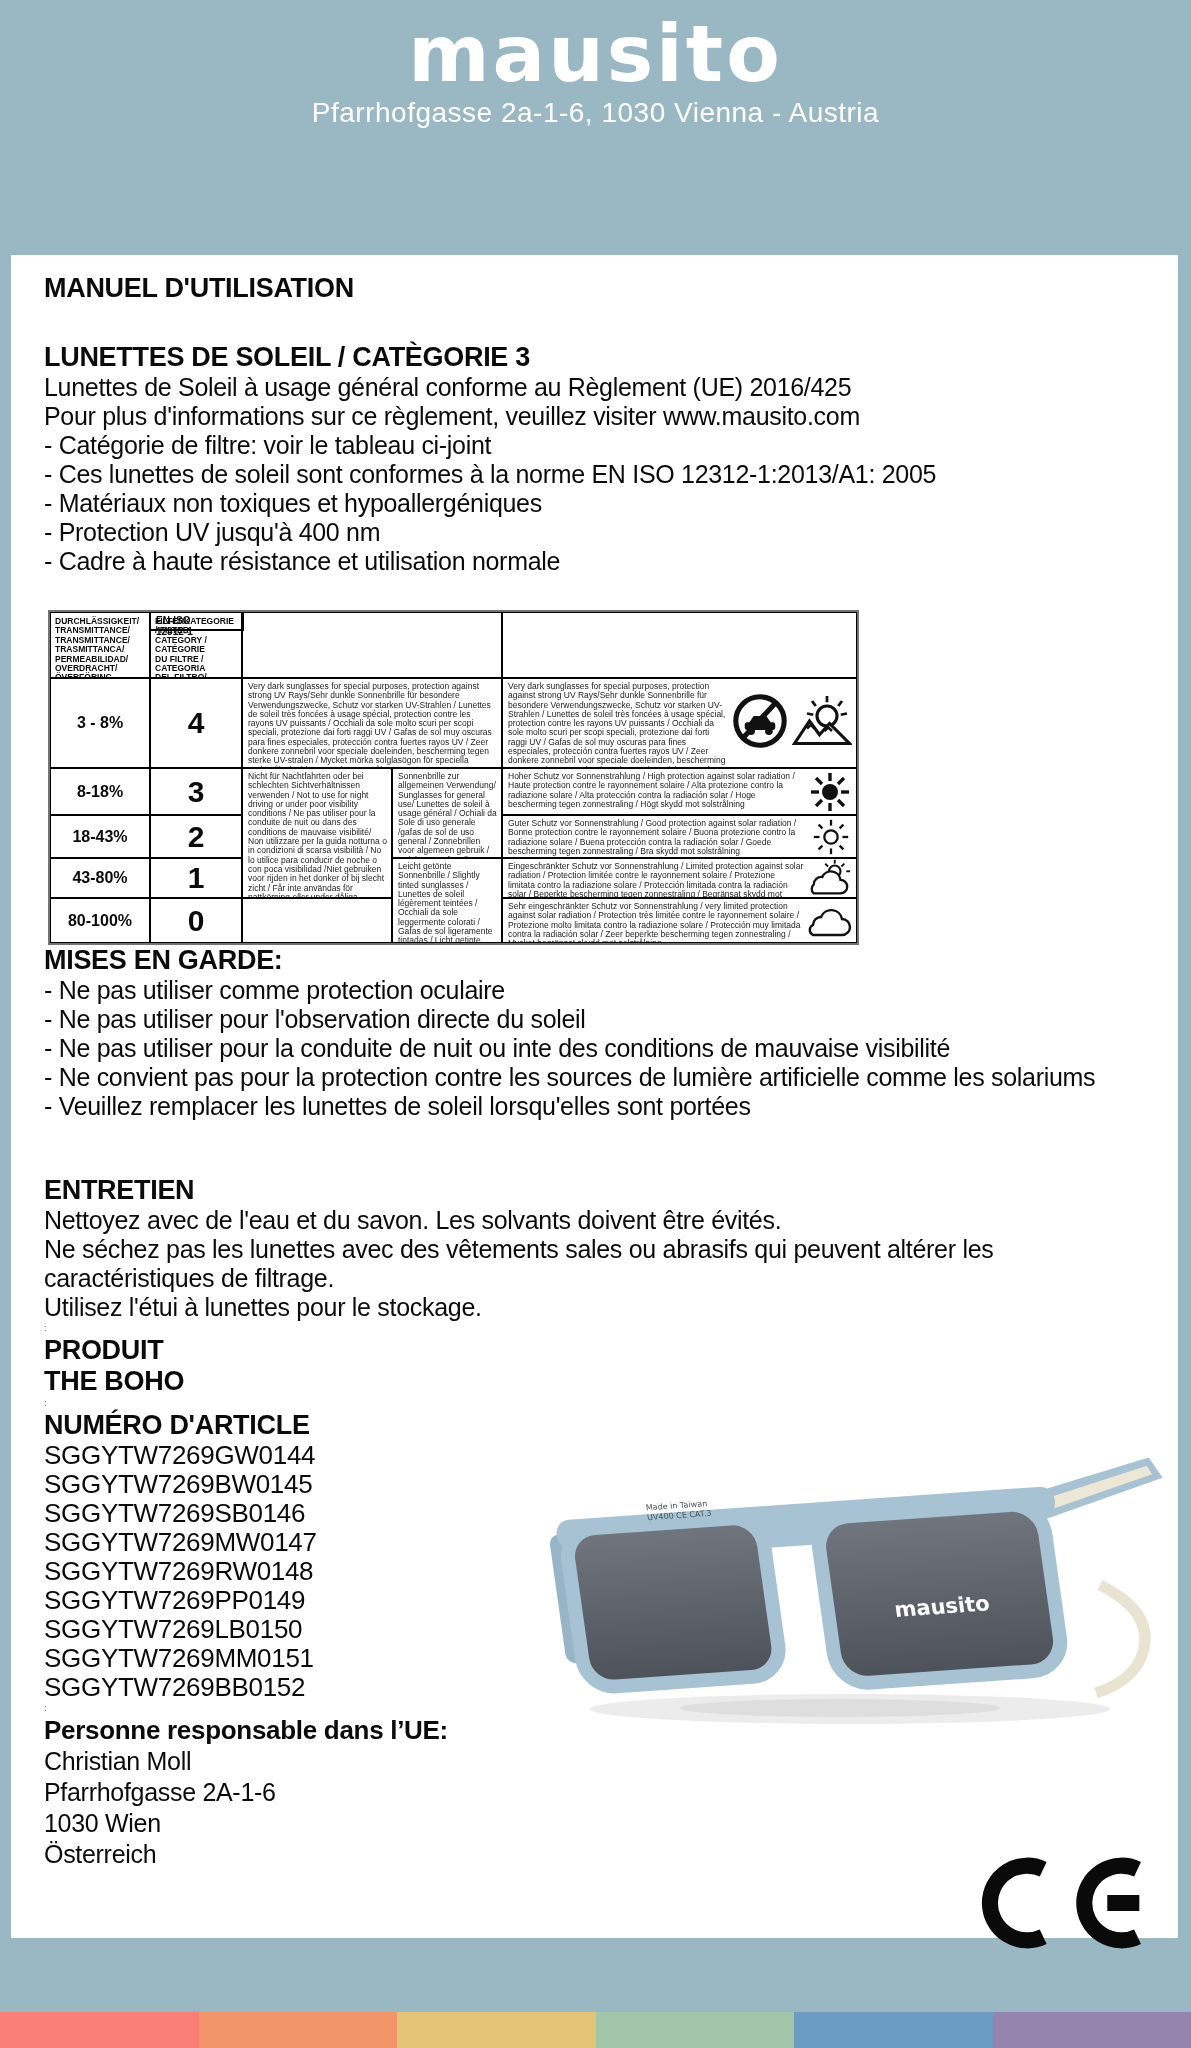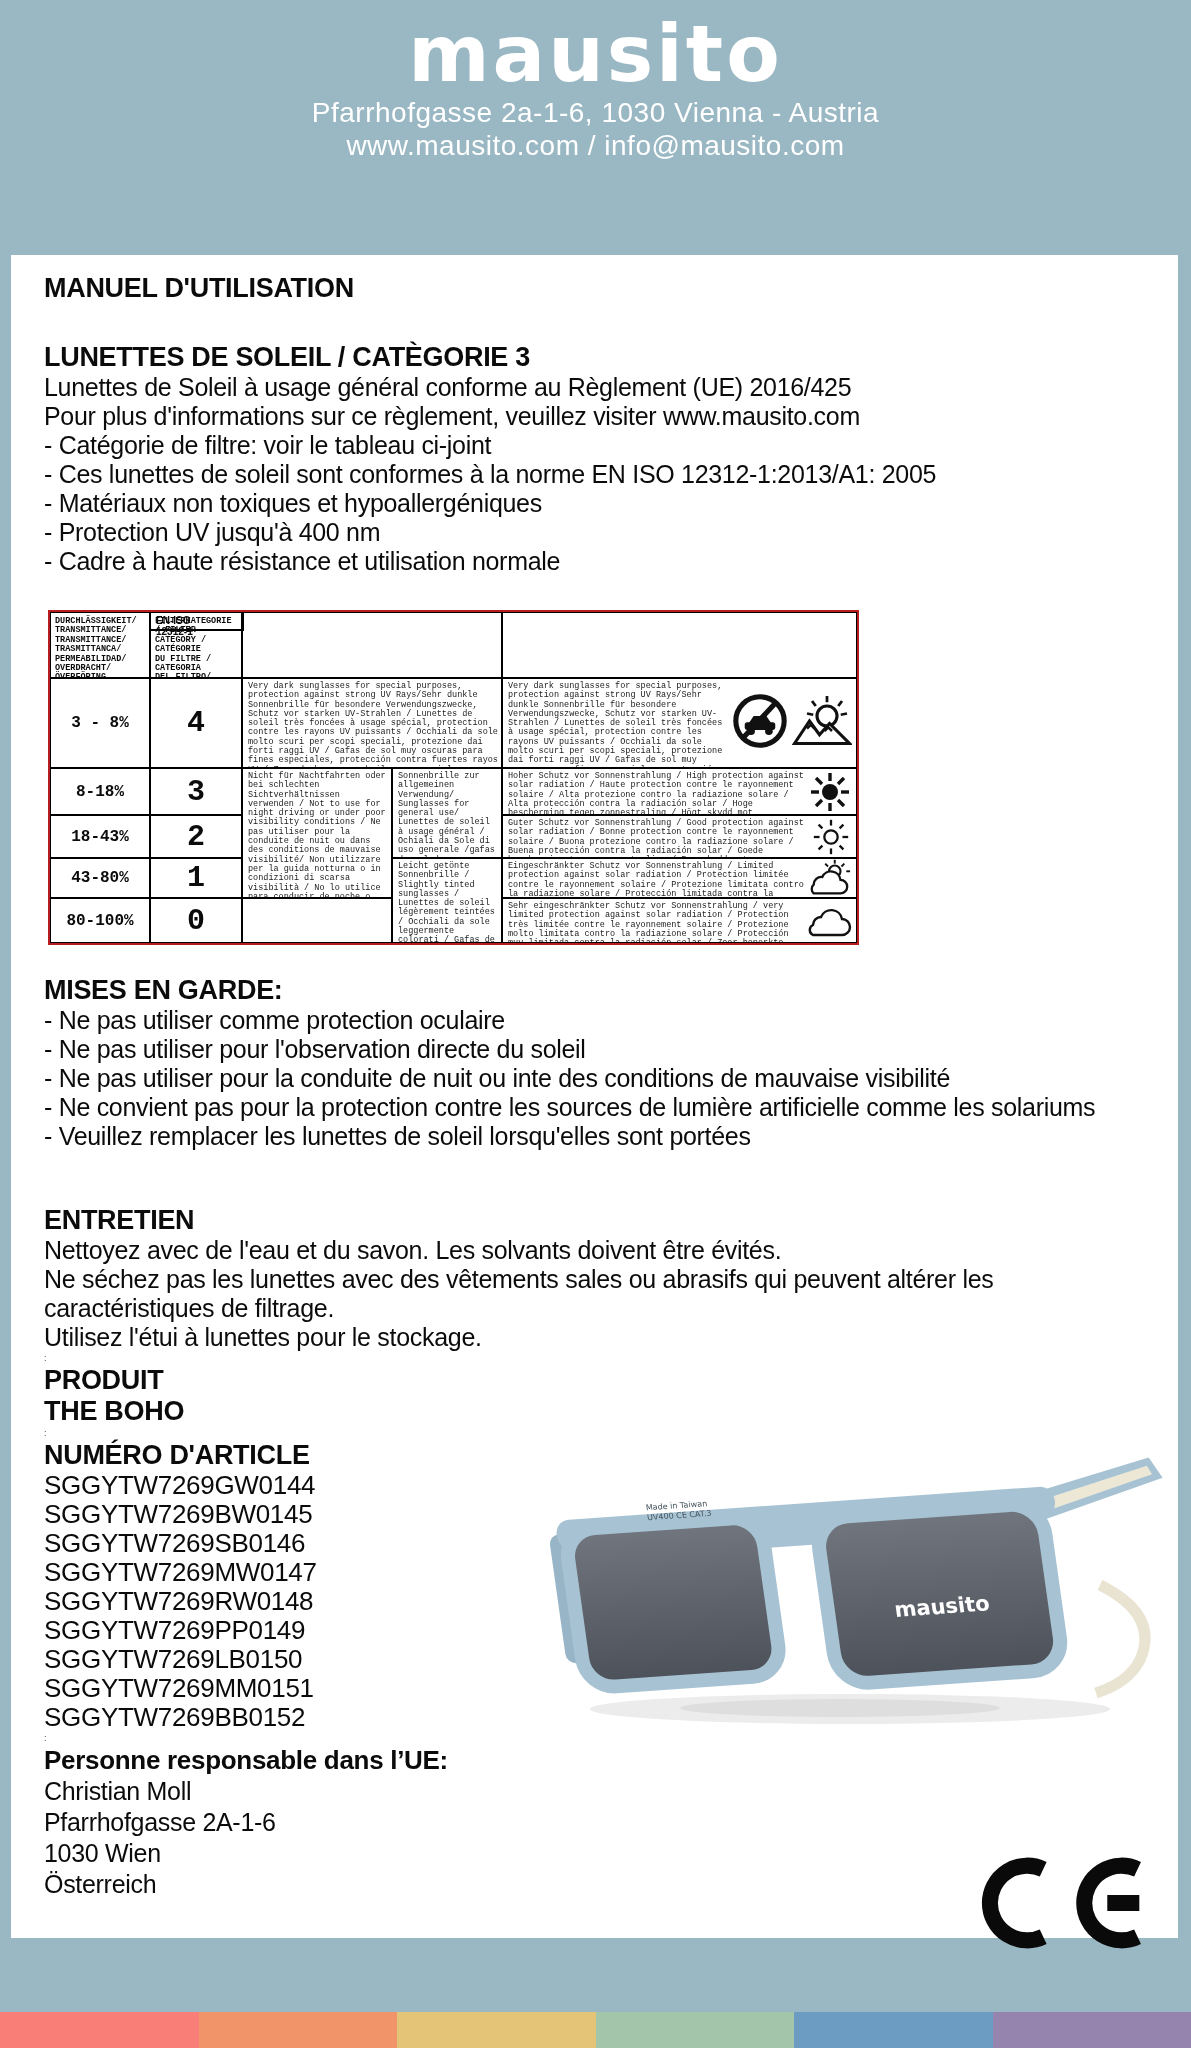--- a/index.html
+++ b/index.html
@@ -27,25 +27,24 @@
   .tiny-mark { font-size:9px; line-height:13px; color:#444; }
   
   .table-wrap { position:relative; margin-top:34px; margin-left:4px; width:811px; }
   .iso-cell {
     position:absolute; top:0; left:101px; width:95px; height:21px;
     border:2px solid #000; background:#fff;
     font-size:10px; font-weight:bold; padding:3px 18px 0 5px; letter-spacing:0;
   }
   .tgrid {
     position:relative; margin-top:19px;
-    display:grid; border:2px solid #b91c1c;
+    display:grid; border:2px solid #737373;
     grid-template-columns:100px 92px 150px 110px 355px;
     grid-template-rows:66px 90px 47px 43px 40px 45px;
     letter-spacing:0;
-    font-family:Liberation Mono, monospace;
   }
   .cell { border:1px solid #000; overflow:hidden; }
   .cell.hdrc { font-size:8.5px; font-weight:bold; line-height:9.4px; padding:4px 3px 0 4px; white-space:pre-line; }
   .cell.desc { font-size:8.5px; line-height:9.3px; padding:3px 3px 0 5px; color:#222; font-weight:500; }
   .cell.trans { display:flex; align-items:center; justify-content:center; font-size:16px; font-weight:bold; }
   .cell.cat   { display:flex; align-items:center; justify-content:center; font-size:30px; font-weight:bold; }
   .cell.right { display:flex; }
   .cell.right .rtxt { flex:1; font-size:8.5px; line-height:9.3px; padding:3px 2px 0 5px; color:#222; font-weight:500; }
   .icon-box { display:flex; align-items:center; justify-content:center; gap:4px; padding-right:4px; }
   
@@ -55,41 +54,40 @@
   .g-c34r2{grid-column:3 / span 2;grid-row:2} .g-c5r2{grid-column:5;grid-row:2}
   .g-c1r3{grid-column:1;grid-row:3} .g-c2r3{grid-column:2;grid-row:3}
   .g-c3r35{grid-column:3;grid-row:3 / span 3} .g-c4r34{grid-column:4;grid-row:3 / span 2}
   .g-c5r3{grid-column:5;grid-row:3}
   .g-c1r4{grid-column:1;grid-row:4} .g-c2r4{grid-column:2;grid-row:4} .g-c5r4{grid-column:5;grid-row:4}
   .g-c1r5{grid-column:1;grid-row:5} .g-c2r5{grid-column:2;grid-row:5}
   .g-c4r56{grid-column:4;grid-row:5 / span 2} .g-c5r5{grid-column:5;grid-row:5}
   .g-c1r6{grid-column:1;grid-row:6} .g-c2r6{grid-column:2;grid-row:6}
   .g-c3r6{grid-column:3;grid-row:6} .g-c5r6{grid-column:5;grid-row:6}
   
-  .warn-head { margin-top:30px; }
+  .warn-head { }
   .care-head { margin-top:54px; }
   .sku { font-size:26px; line-height:29px; letter-spacing:-0.3px; }
   .resp-line { font-size:25px; line-height:31px; letter-spacing:-0.3px; }
   
   .photo { position:absolute; left:540px; top:1425px; width:645px; height:315px; }
   
   .ce { position:absolute; left:972px; top:1848px; width:178px; height:110px; }
   
   .stripe { position:absolute; left:0; right:0; bottom:0; height:36px; display:flex; }
   .stripe > div { flex:1; }
 </style>
 </head>
 <body>
 
 <div class="page">
 
   <div class="header">
     <div class="logo">mausito</div>
     <div class="hdr-line">Pfarrhofgasse 2a-1-6, 1030 Vienna - Austria</div>
-    <div class="hdr-line">www.mausito.com / info@mausito.com</div>
   </div>
 
   <div class="card">
 
     <div class="h-bold">MANUEL D'UTILISATION</div>
 
     <div class="h-bold mt-sec">LUNETTES DE SOLEIL / CATÈGORIE 3</div>
     <div class="body-txt">Lunettes de Soleil à usage général conforme au Règlement (UE) 2016/425</div>
     <div class="body-txt">Pour plus d'informations sur ce règlement, veuillez visiter www.mausito.com</div>
     <div class="body-txt">- Catégorie de filtre: voir le tableau ci-joint</div>

